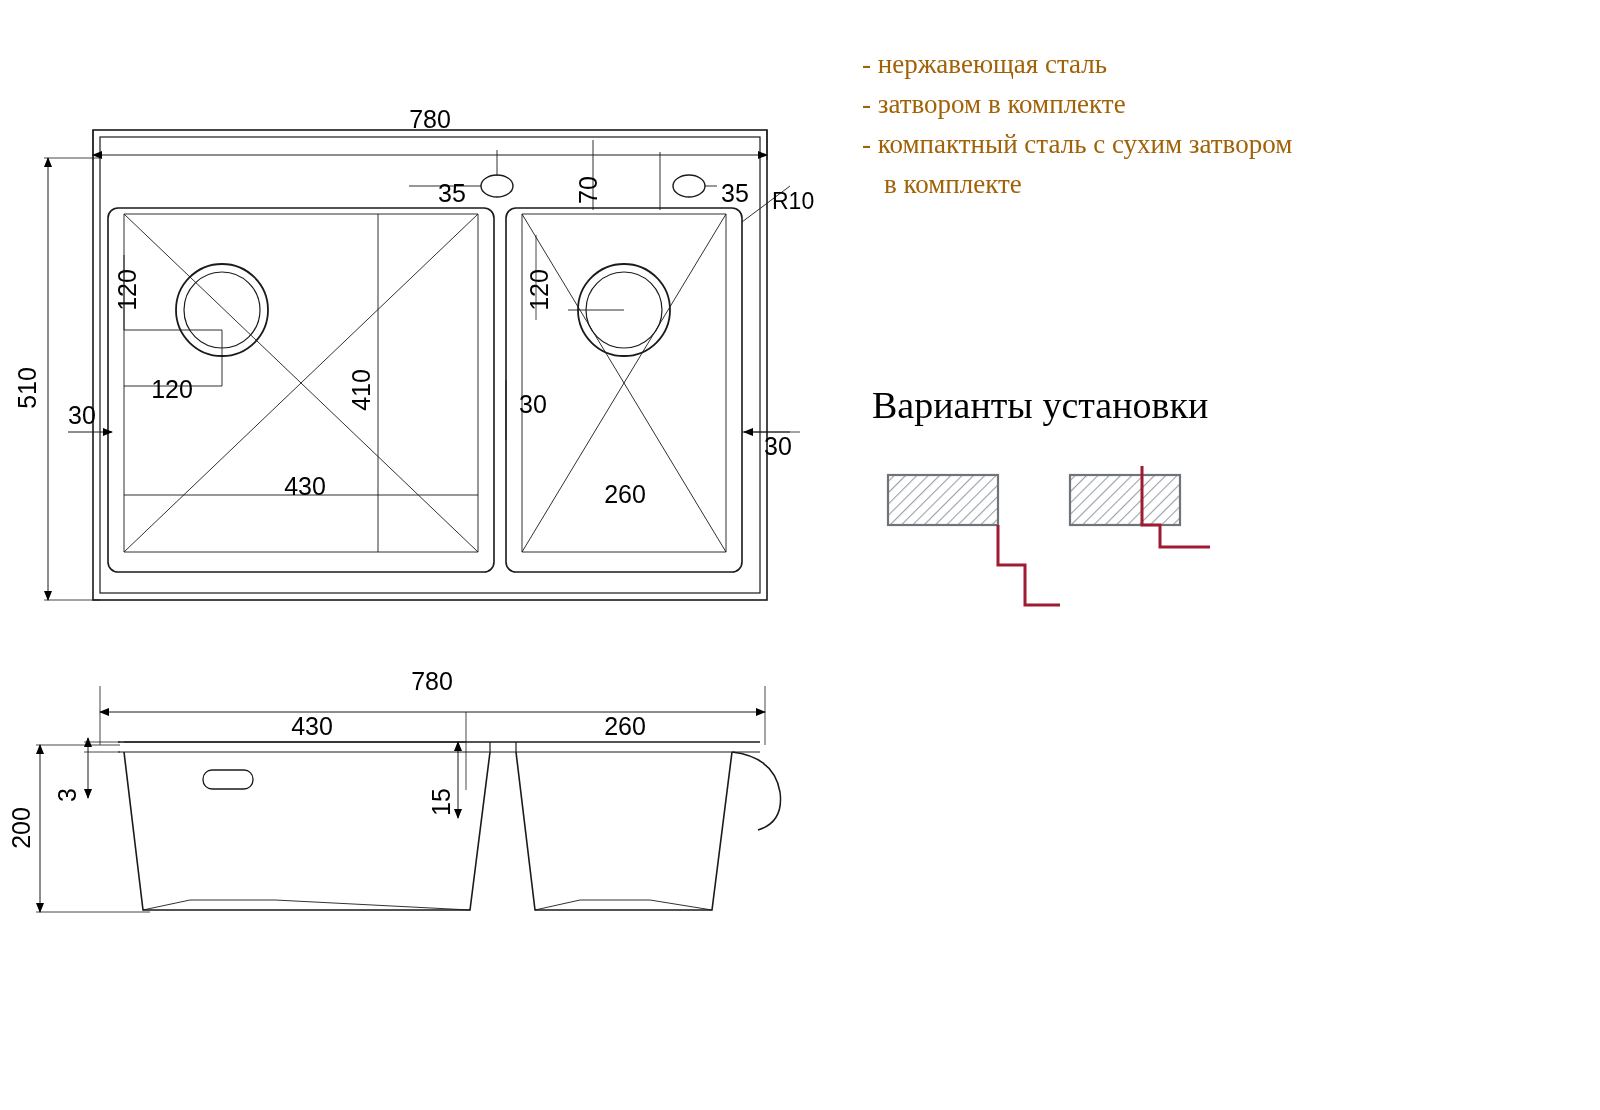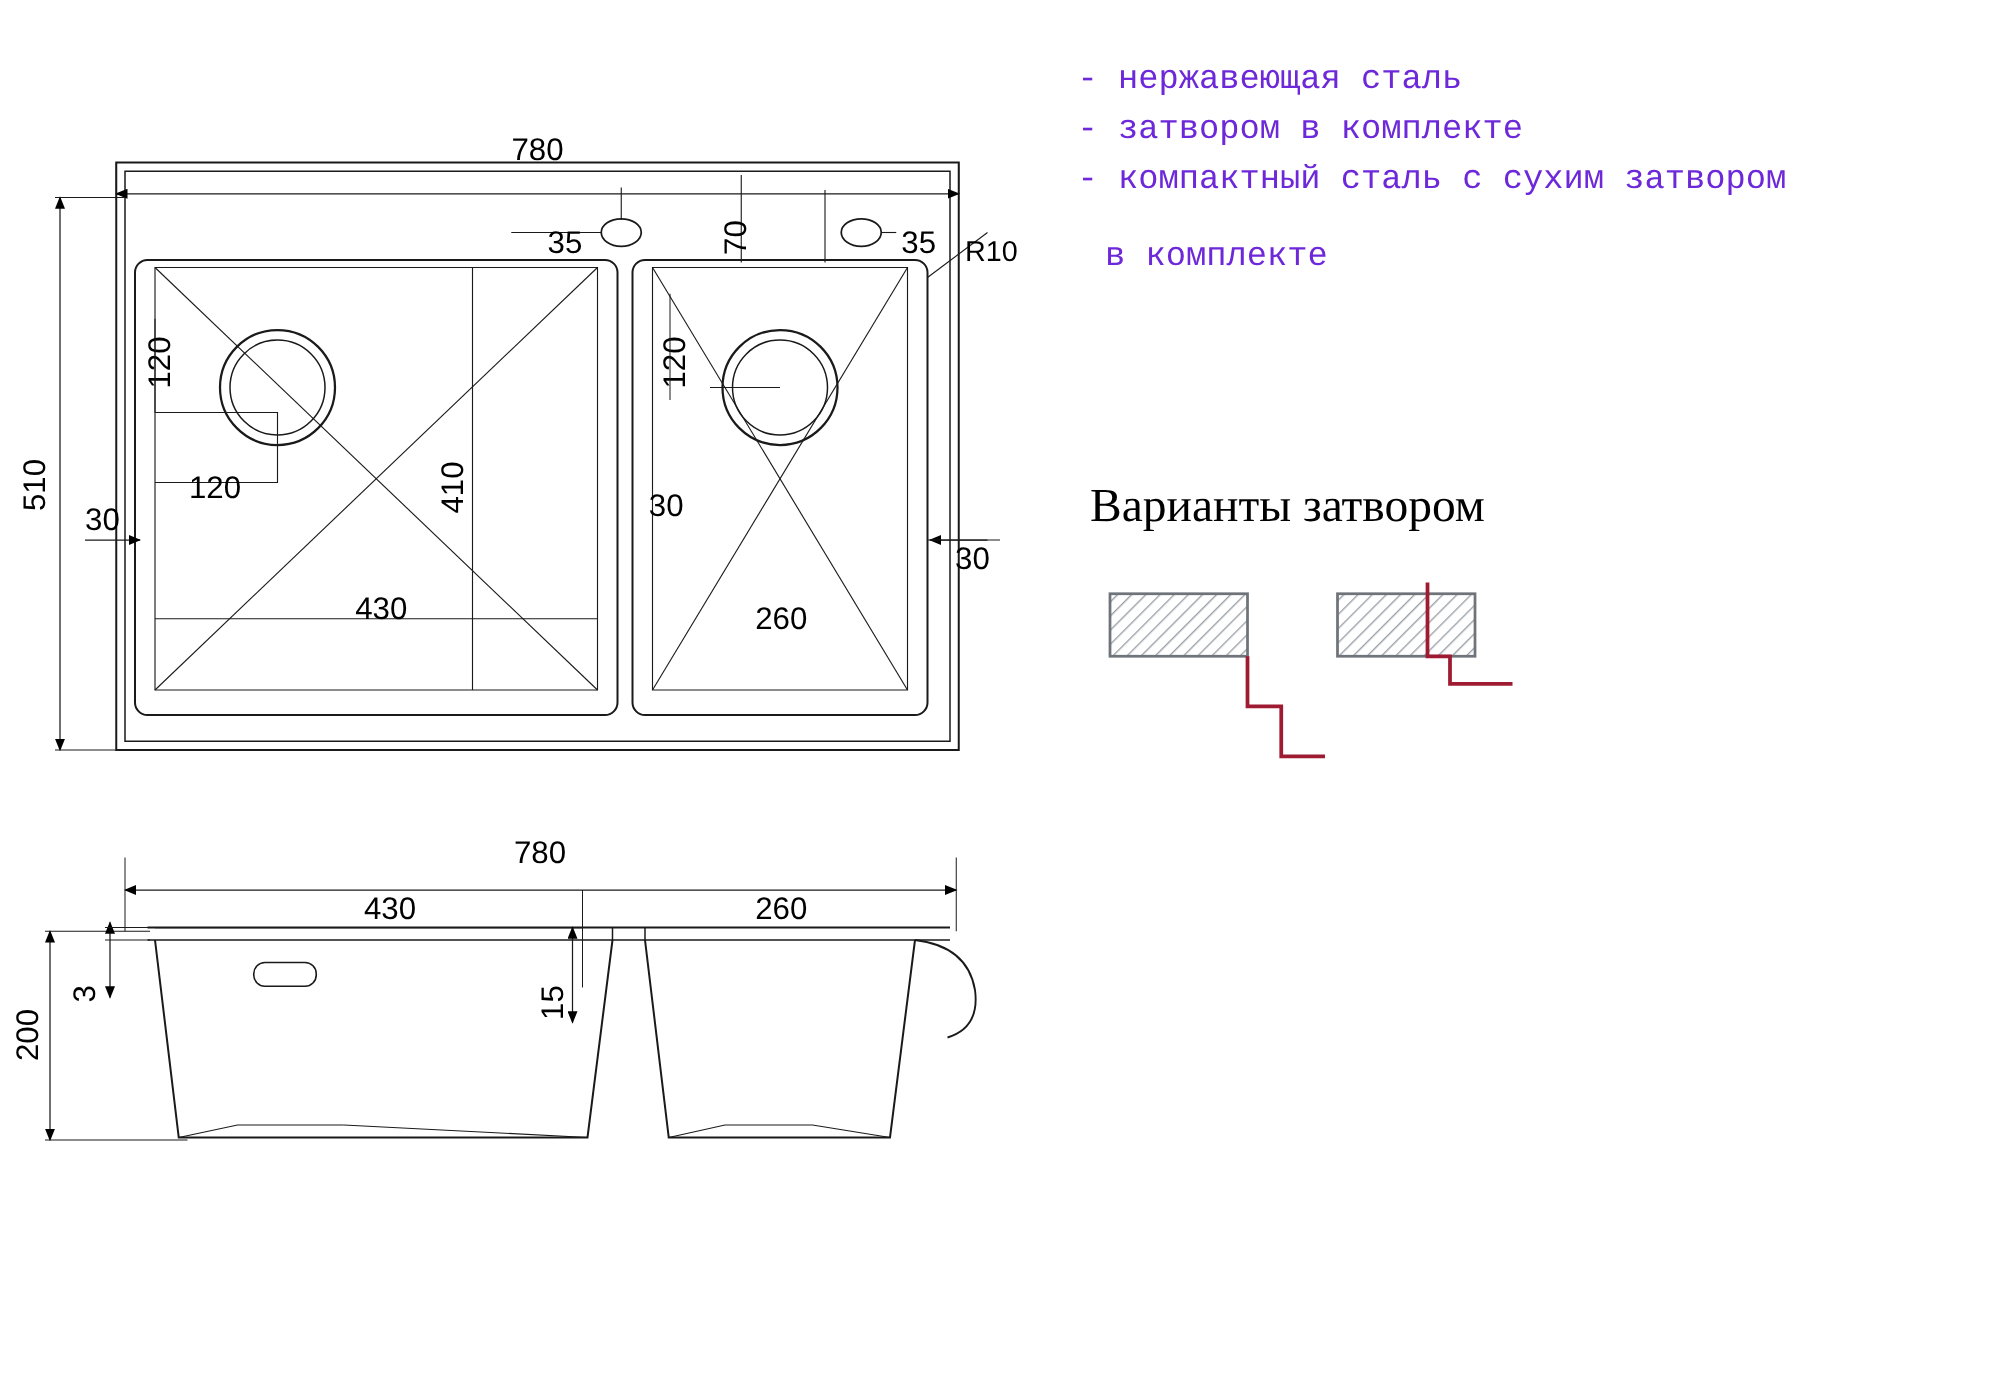--- a/index.html
+++ b/index.html
@@ -22,29 +22,28 @@
     width: 1600px;
     height: 1110px;
   }
   .specs {
     position: absolute;
     left: 862px;
     top: 44px;
     width: 720px;
   }
   .spec-line {
-    font-family: Liberation Mono, monospace;
+    font-family: Liberation Serif, serif;
     font-size: 27px;
-    color: #6d28d9;
+    color: #a16207;
     line-height: 40px;
     white-space: nowrap;
   }
   .spec-line.indent {
     padding-left: 22px;
-    margin-top: 22px;
   }
   .install-title {
     position: absolute;
     left: 872px;
     top: 383px;
     font-family: "Liberation Serif", serif;
     font-size: 38px;
     color: #000000;
     white-space: nowrap;
   }
@@ -212,15 +211,15 @@
     </g>
   </svg>
 
   <div class="specs">
     <div class="spec-line">- нержавеющая сталь</div>
     <div class="spec-line">- затвором в комплекте</div>
     <div class="spec-line">- компактный сталь с сухим затвором</div>
     <div class="spec-line indent">в комплекте</div>
   </div>
 
-  <div class="install-title">Варианты затвором</div>
+  <div class="install-title">Варианты установки</div>
 
 </div>
 
 </body></html>

